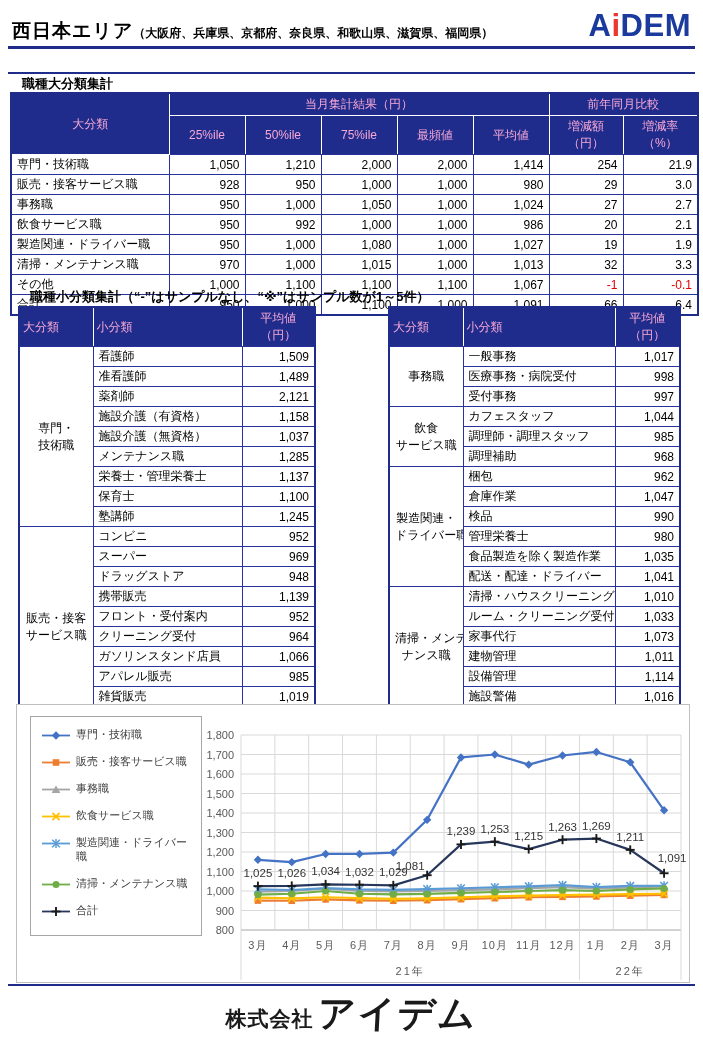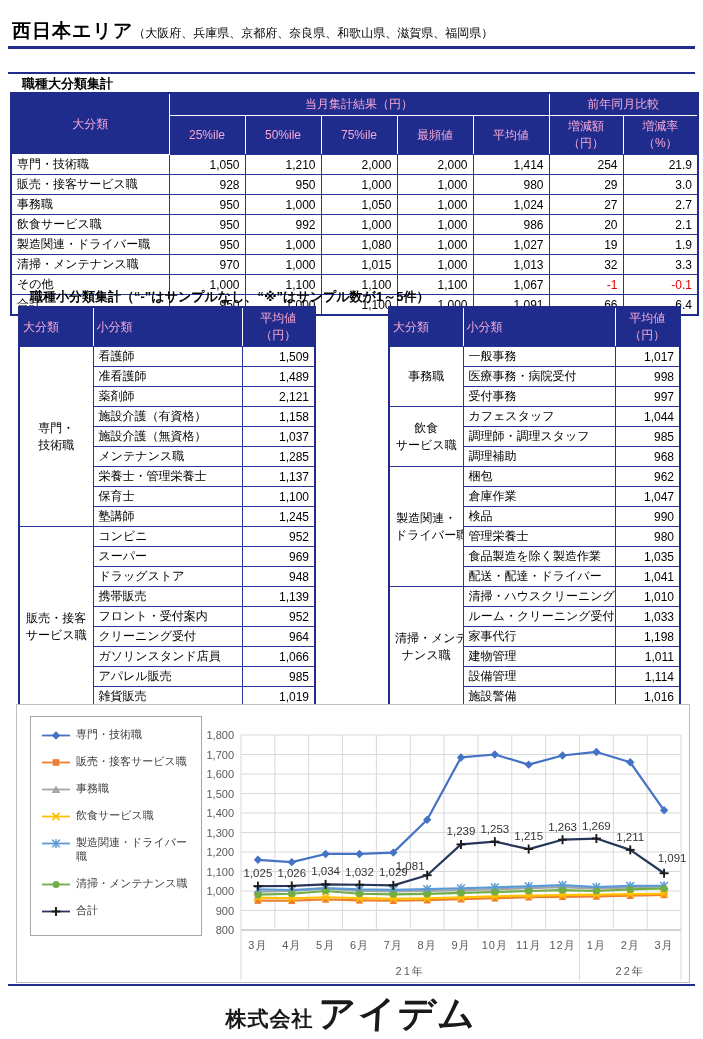--- a/index.html
+++ b/index.html
@@ -1,21 +1,21 @@
 <!DOCTYPE html>
 <html><head>
 <meta charset="utf-8">
 <style>
   html,body{margin:0;padding:0;background:#fff;}
   .page{position:relative;width:703px;height:1039px;background:#fff;overflow:hidden;
         font-family:"Liberation Sans","DejaVu Sans",sans-serif;color:#000;}
   .rule{position:absolute;background:#1F2C8C;}
   
   .hdr-title{position:absolute;left:12px;top:18px;font-size:19px;font-weight:600;letter-spacing:1px;}
-  .hdr-title .suffix{font-size:12px;font-weight:400;letter-spacing:0;}
+  .hdr-title .suffix{font-size:12px;font-weight:700;letter-spacing:0;}
   .logo{position:absolute;right:12px;top:8px;font-size:31px;font-weight:800;color:#1A3A9E;
         font-family:"Liberation Sans","DejaVu Sans",sans-serif;letter-spacing:.5px;}
   .logo .i-red{color:#E8382F;}
   .subtitle{position:absolute;right:10px;top:53px;font-size:13px;font-weight:600;letter-spacing:.5px;}
   .sec-label{position:absolute;font-size:13px;font-weight:600;}
   
   table.dtable{border-collapse:collapse;font-size:12px;table-layout:fixed;border:2px solid #1F2C8C;}
   .dtable th{background:#1F2C8C;color:#f9a8d4;font-weight:400;border:1px solid #fff;padding:2px 3px;text-align:center;}
   .dtable thead tr:last-child th{border-bottom:1px solid #27339B;}
   .dtable td{border:1px solid #27339B;padding:1px 5px;height:16px;overflow:hidden;white-space:nowrap;}
@@ -37,20 +37,23 @@
   .footer-logo .nm{font-size:37px;font-weight:900;letter-spacing:2px;transform:skewX(-3deg);display:inline-block;}
 </style>
 </head>
 <body>
 
 <div class="page">
 
   <div class="hdr-title">
     <span>西日本エリア</span><span class="suffix">（大阪府、兵庫県、京都府、奈良県、和歌山県、滋賀県、福岡県）</span>
   </div>
+  <div class="logo">
+    <span>A</span><span class="i-red">i</span><span>DEM</span>
+  </div>
   <div class="rule" style="left:8px;right:8px;top:46px;height:3px;"></div>
   <div class="rule" style="left:8px;right:8px;top:72px;height:1.5px;"></div>
 
   <div class="sec-label" style="left:22px;top:75px;">職種大分類集計</div>
   <table class="dtable tbl" style="left:10px;top:92px;width:687px;" id="major-table">
       <colgroup>
         <col style="width: 158px;">
         <col style="width: 76px;">
         <col style="width: 76px;">
         <col style="width: 76px;">
@@ -323,21 +326,21 @@
           <td class="group" rowspan="6">清掃・メンテ<br>ナンス職</td>
           <td class="name">清掃・ハウスクリーニング</td>
           <td class="num">1,010</td>
         </tr>
         <tr>
           <td class="name">ルーム・クリーニング受付</td>
           <td class="num">1,033</td>
         </tr>
         <tr>
           <td class="name">家事代行</td>
-          <td class="num">1,198</td>
+          <td class="num">1,073</td>
         </tr>
         <tr>
           <td class="name">建物管理</td>
           <td class="num">1,011</td>
         </tr>
         <tr>
           <td class="name">設備管理</td>
           <td class="num">1,114</td>
         </tr>
         <tr>

